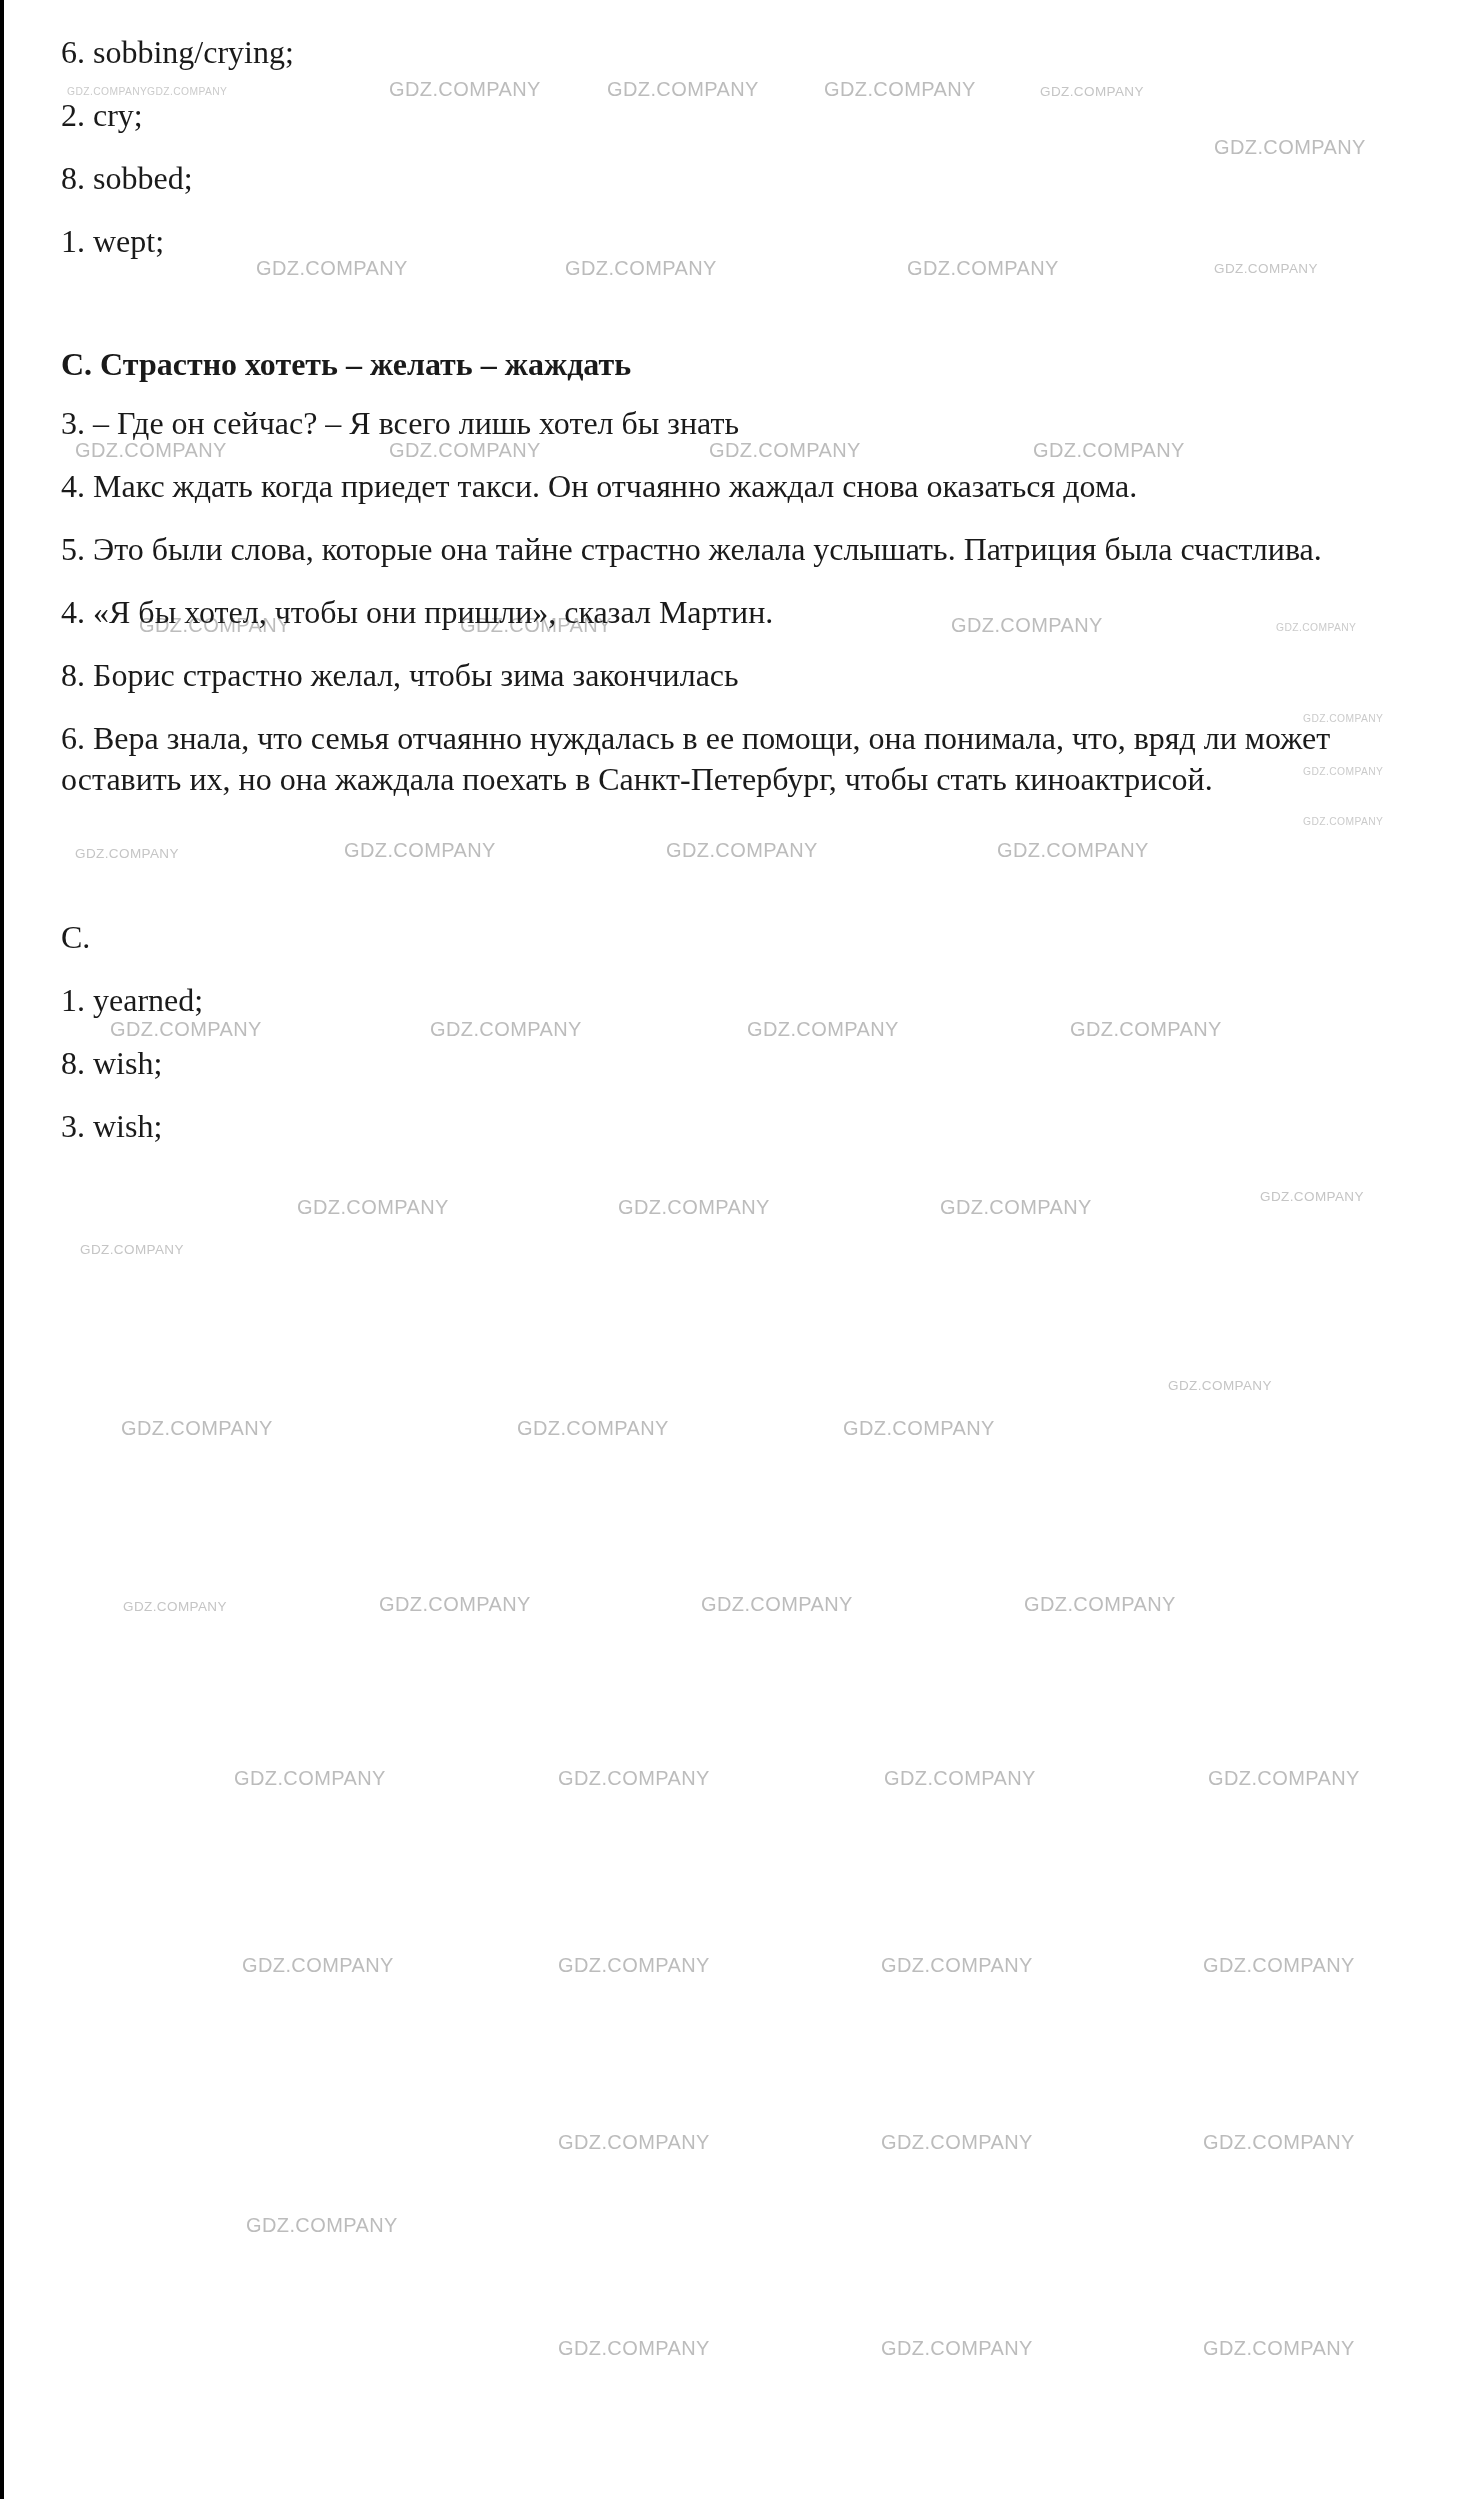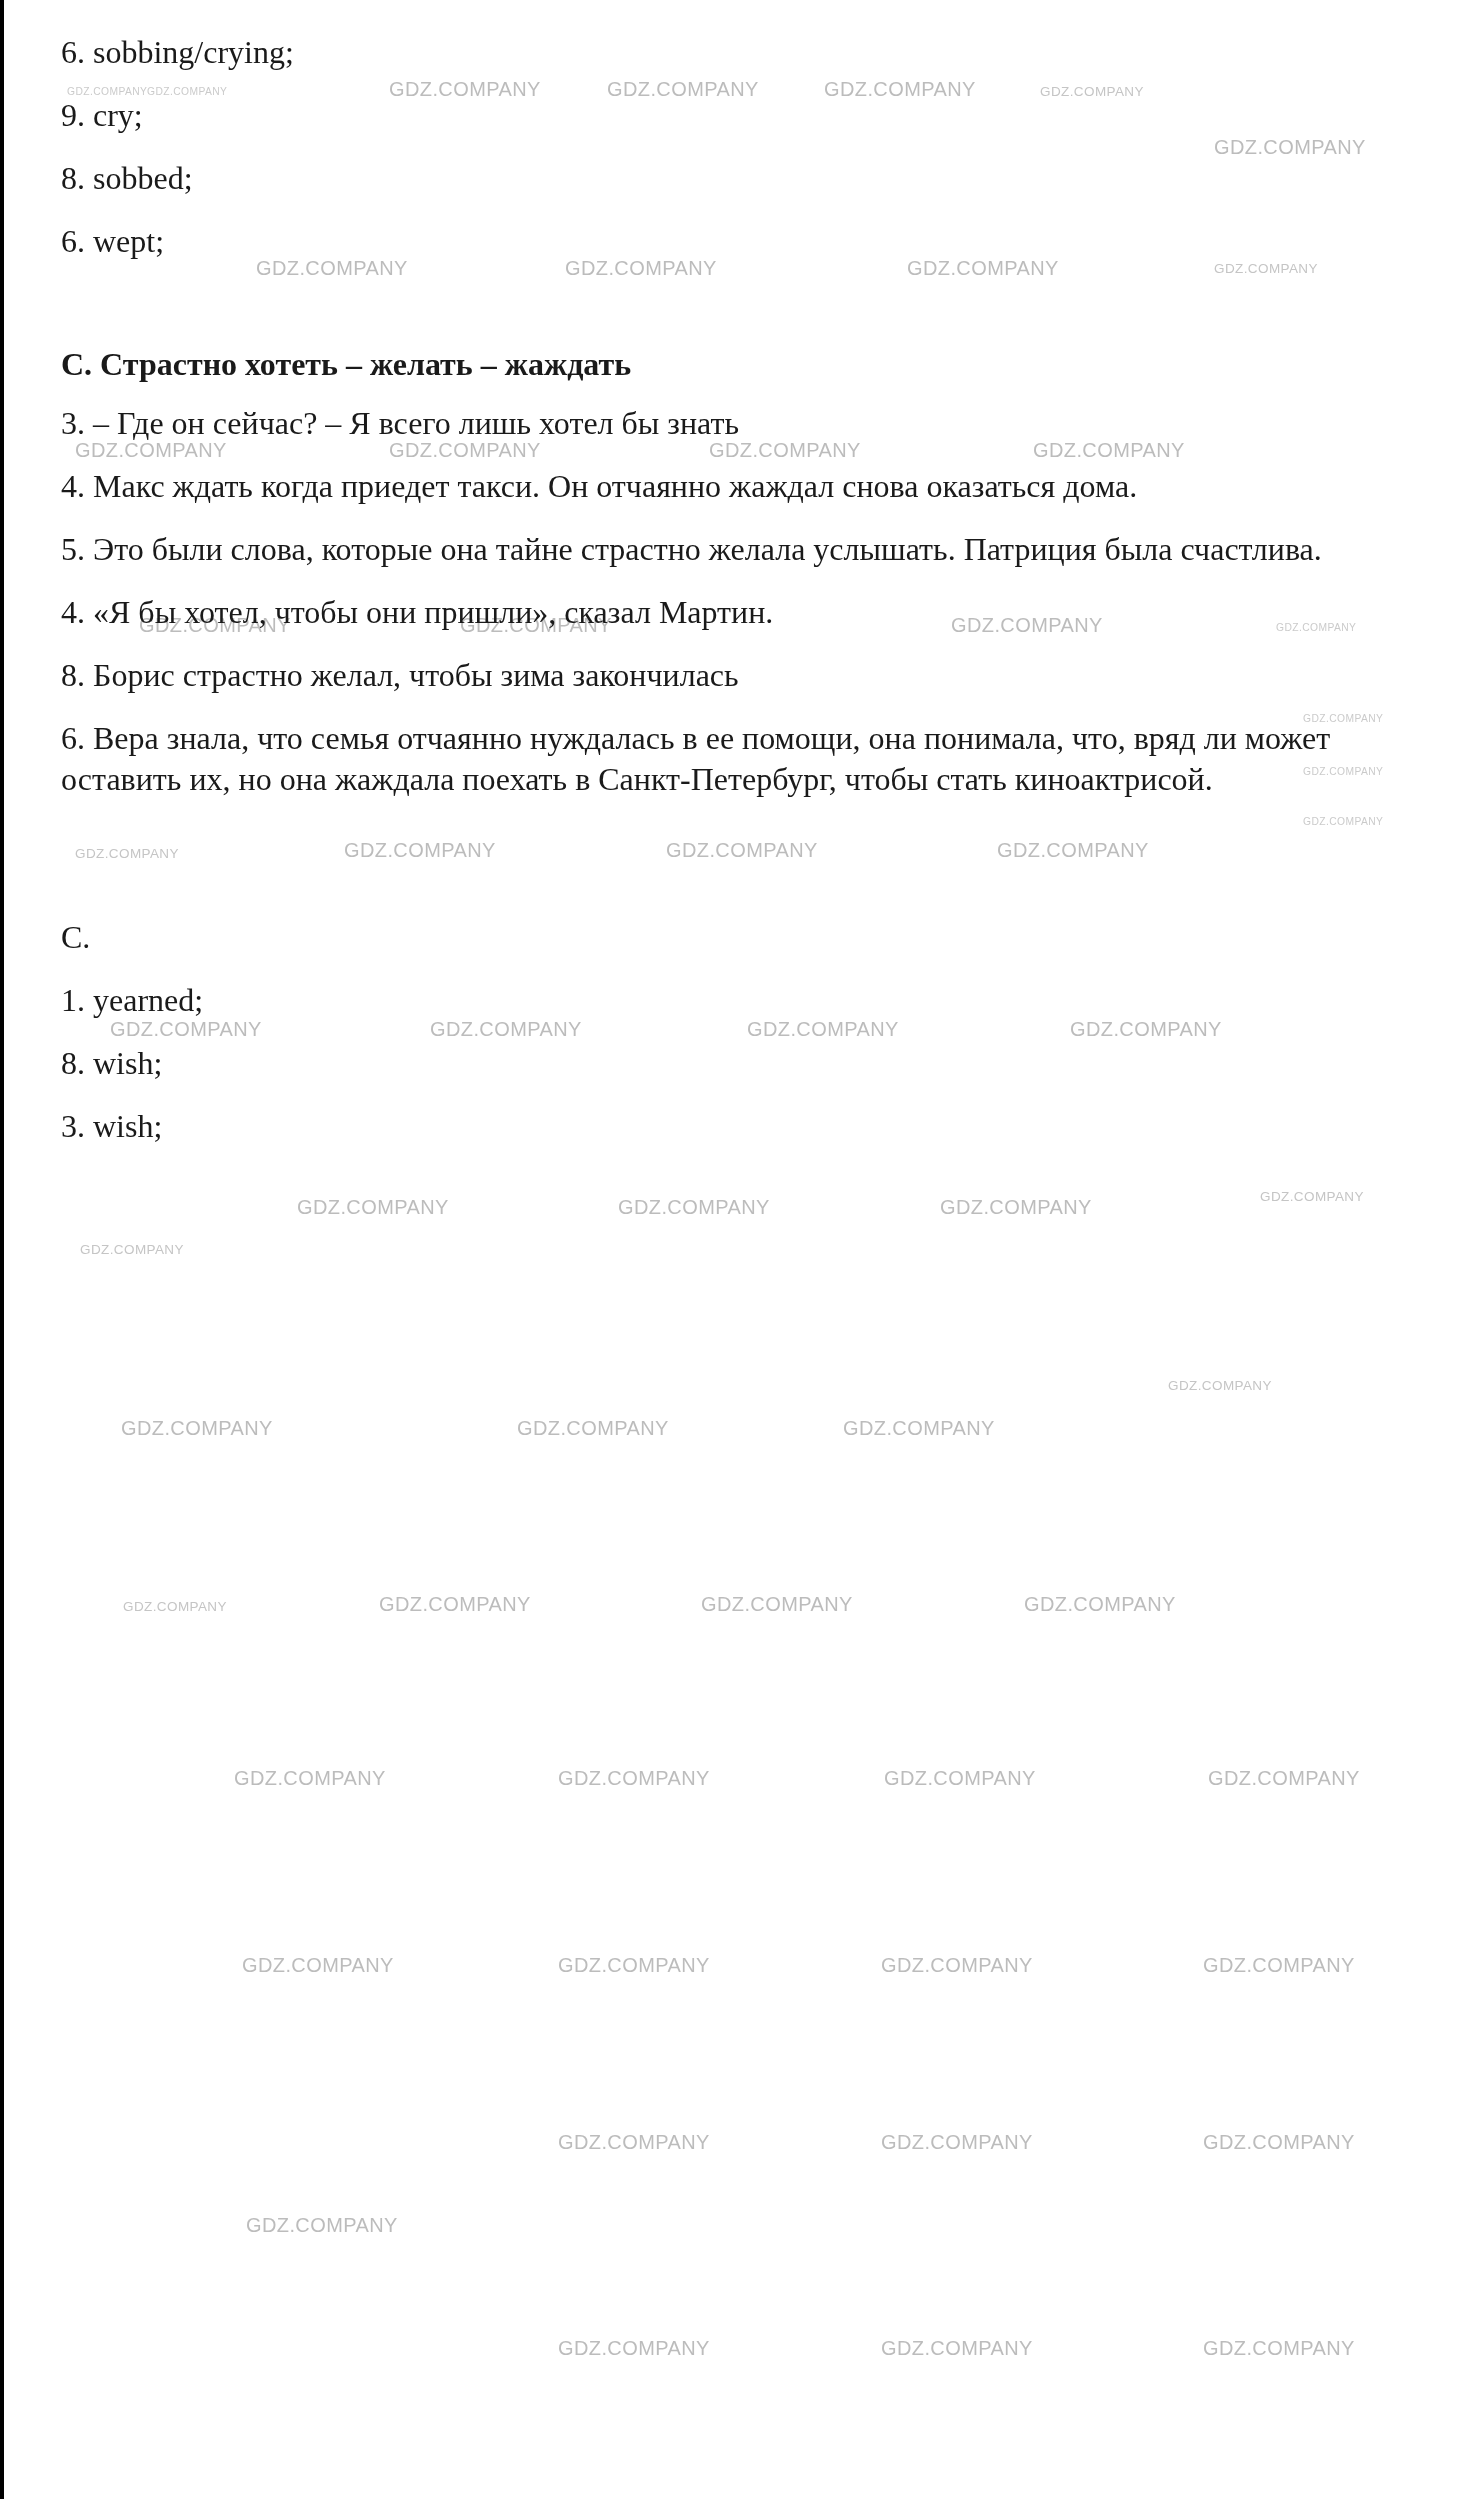--- a/index.html
+++ b/index.html
@@ -134,23 +134,23 @@
       <div class="wm" style="left: 1199px; top: 2131px;">GDZ.COMPANY</div>
       <div class="wm" style="left: 242px; top: 2214px;">GDZ.COMPANY</div>
       <div class="wm" style="left: 554px; top: 2337px;">GDZ.COMPANY</div>
       <div class="wm" style="left: 877px; top: 2337px;">GDZ.COMPANY</div>
       <div class="wm" style="left: 1199px; top: 2337px;">GDZ.COMPANY</div>
     </div>
 
   <div class="content">
 
     <p class="line para">6. sobbing/crying;</p>
-    <p class="line para">9. cry;</p>
+    <p class="line para">2. cry;</p>
     <p class="line para">8. sobbed;</p>
-    <p class="line para">6. wept;</p>
+    <p class="line para">1. wept;</p>
 
     <div class="spacer-lg"></div>
 
     <p class="heading">C. Страстно хотеть – желать – жаждать</p>
 
     <div class="spacer-sm"></div>
 
     <p class="line para">3. – Где он сейчас? – Я всего лишь хотел бы знать</p>
     <p class="line para">4. Макс ждать когда приедет такси. Он отчаянно жаждал снова оказаться дома.</p>
     <p class="line para">5. Это были слова, которые она тайне страстно желала услышать. Патриция была счастлива.</p>

